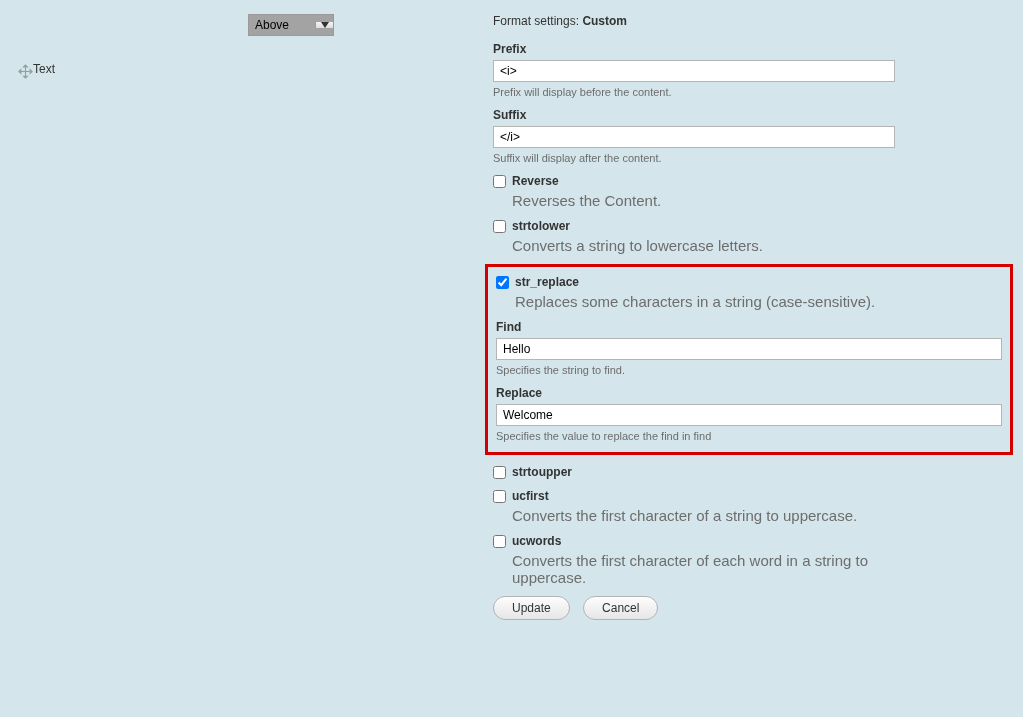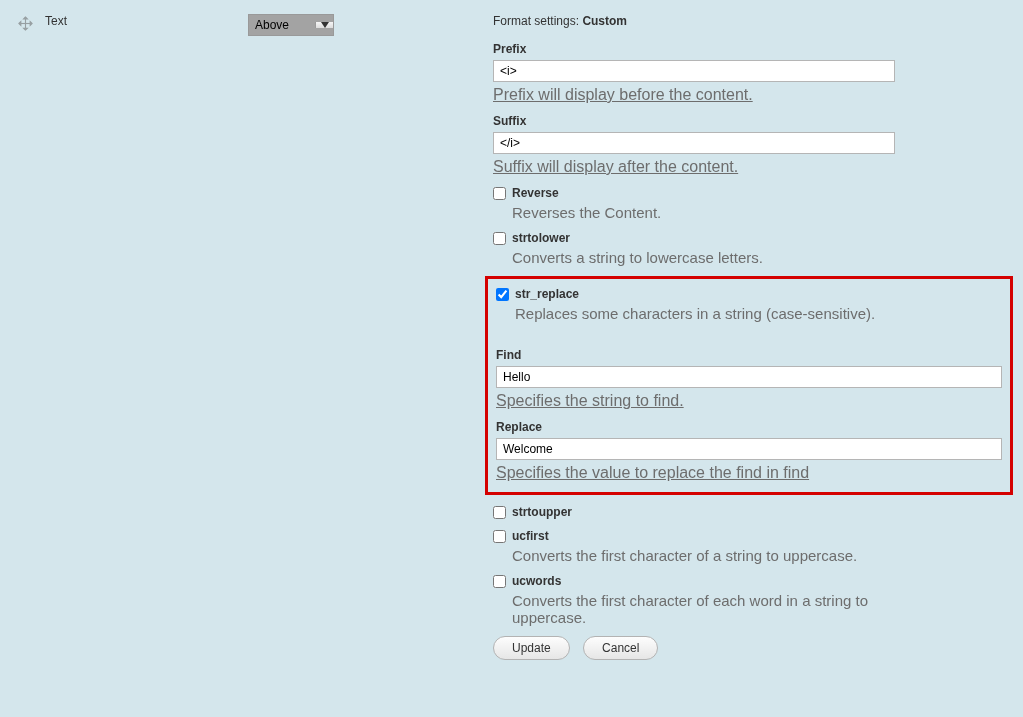--- a/index.html
+++ b/index.html
@@ -14,21 +14,22 @@
     overflow: hidden;
   }
   .row {
     display: flex;
     padding: 14px 18px 0 18px;
   }
   .col-left {
     width: 230px;
     display: flex;
     align-items: flex-start;
-    gap: 12px;
+    gap: 0;
+    margin-top: 48px;
   }
   .move-icon {
     width: 15px;
     height: 15px;
     opacity: .55;
     flex-shrink: 0;
     margin-top: 2px;
   }
   .col-mid {
     width: 245px;
@@ -69,23 +70,22 @@
   input[type=text] {
     width: 100%;
     height: 22px;
     border: 1px solid #b5b5b5;
     padding: 2px 6px;
     font: inherit;
     background: #fff;
   }
   .desc {
     color: #6d6d6d;
-    font-size: 16px;
+    font-size: 11px;
     margin-top: 4px;
-    text-decoration: underline;
   }
   .check-line {
     display: flex;
     align-items: center;
     gap: 6px;
   }
   .check-line label { font-weight: bold; }
   input[type=checkbox] {
     width: 13px; height: 13px;
     margin: 0;
@@ -178,21 +178,21 @@
 
     <div class="group">
       <div class="check-line">
         <input type="checkbox" style="">
         <label>strtolower</label>
       </div>
       <div class="indent-desc">Converts a string to lowercase letters.</div>
     </div>
 
     <div class="highlight-box">
-      <div class="group" style="margin-bottom:26px;">
+      <div class="group" style="margin-bottom:10px;">
         <div class="check-line">
           <input type="checkbox" checked="" style="">
           <label>str_replace</label>
         </div>
         <div class="indent-desc">Replaces some characters in a string (case-sensitive).</div>
       </div>
       <div class="group">
         <div class="field-label">Find</div>
         <input type="text" value="Hello" style="">
         <div class="desc">Specifies the string to find.</div>

